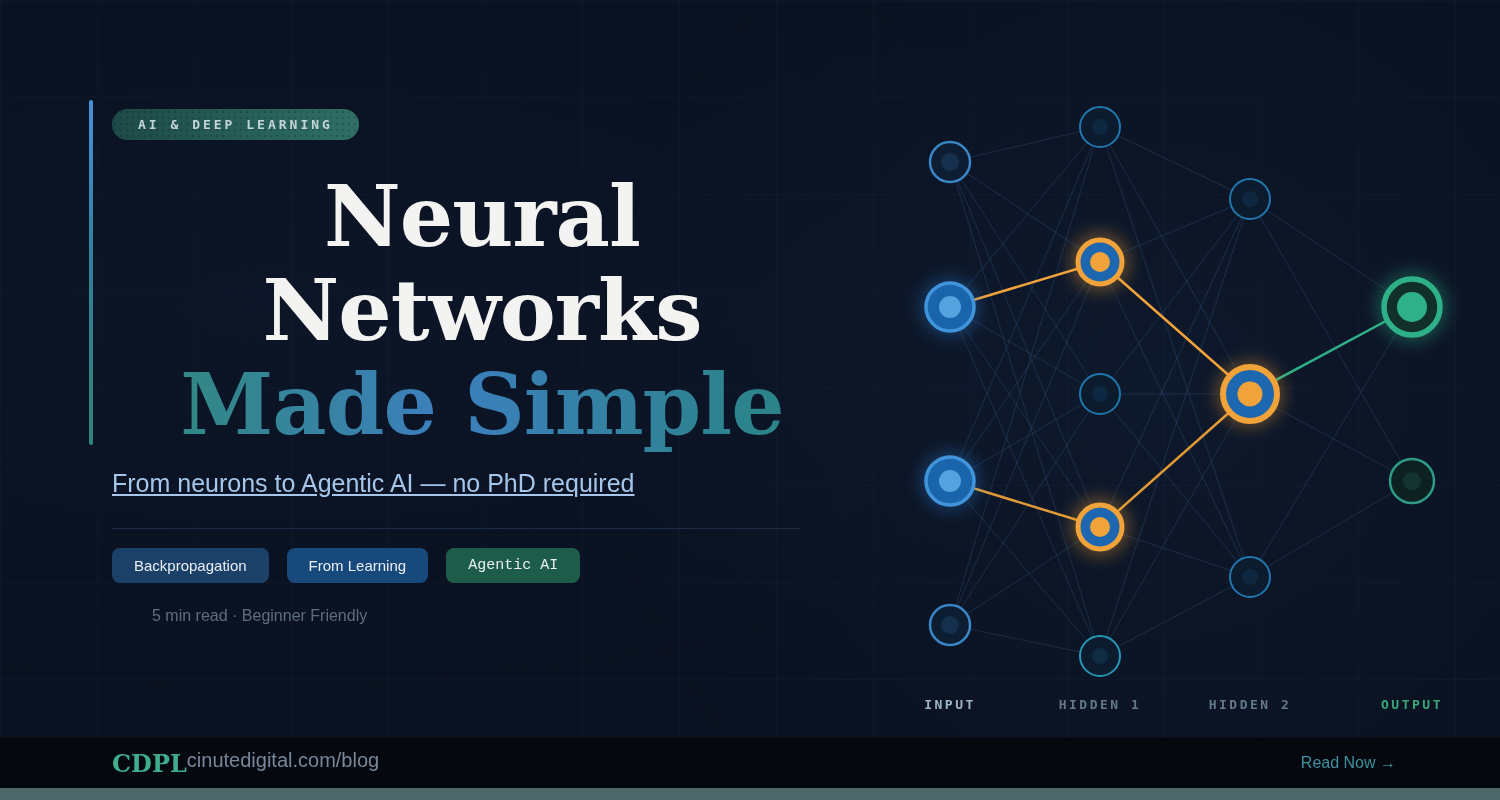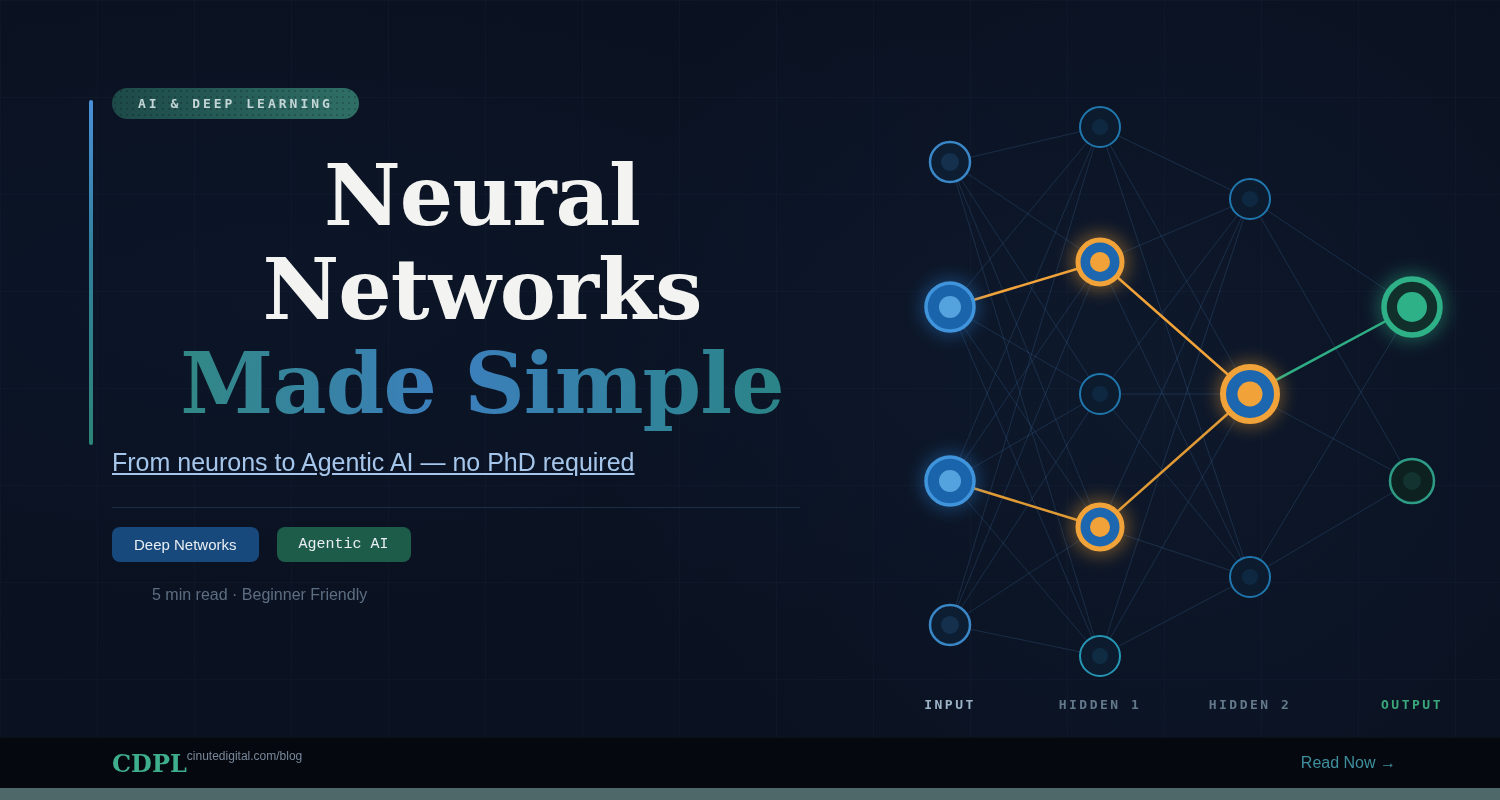--- a/index.html
+++ b/index.html
@@ -14,21 +14,21 @@
       radial-gradient(circle at 1160px 390px, rgba(45,90,140,0.10), transparent 46%),
       radial-gradient(ellipse at 18% 38%, rgba(25,55,95,0.12), transparent 55%),
       linear-gradient(rgba(120,160,210,0.035) 1px, transparent 1px),
       linear-gradient(90deg, rgba(120,160,210,0.035) 1px, transparent 1px);
     background-size:auto,auto,97px 97px,97px 97px;
   }
   .accent-bar{
     position:absolute;left:89px;top:100px;width:4px;height:345px;border-radius:2px;
     background:linear-gradient(180deg,#4a90d9 0%,#31809a 45%,#2d8577 100%);
   }
-  .content{position:absolute;left:112px;top:88px;width:740px;}
+  .content{position:absolute;left:112px;top:109px;width:740px;}
   .badge{
     display:inline-block;padding:8px 26px;border-radius:18px;
     background:linear-gradient(90deg,#1d4a49 0%,#2f6f66 100%);
     background-image:radial-gradient(rgba(0,0,0,0.18) 1px,transparent 1.2px),linear-gradient(90deg,#1d4a49 0%,#2f6f66 100%);
     background-size:6px 6px,auto;
     font-family:"DejaVu Sans Mono",monospace;font-size:13px;font-weight:bold;
     letter-spacing:3px;color:#c3d5d6;
   }
   .title{
     margin:30px 0 7px 0;
@@ -52,39 +52,40 @@
   svg.network{position:absolute;left:0;top:0;pointer-events:none;}
   .glow{filter:blur(8px);}
   .footer{
     position:absolute;left:0;right:0;bottom:12px;height:51px;
     background:#05090f;border-top:1px solid rgba(120,150,180,0.06);
     display:flex;align-items:center;justify-content:space-between;
     padding:0 104px 0 112px;box-sizing:border-box;
   }
   .brand-wrap{display:flex;align-items:flex-start;cursor:pointer;}
   .brand{font-family:"DejaVu Serif",serif;font-weight:bold;font-size:24px;color:#3fae8c;}
-  .site{font-size:12px;color:#78879a;}
+  .site{font-size:20px;color:#78879a;}
   .cta{font-size:16px;color:#3f8f9e;cursor:pointer;}
   .bottom-bar{position:absolute;left:0;right:0;bottom:0;height:12px;background:#4e6769;}
 </style>
 </head>
 <body>
 
 <div class="accent-bar"></div>
 
 <div class="content">
   <div class="badge">AI &amp; DEEP LEARNING</div>
   <h1 class="title">
     <span class="line1">Neural Networks</span>
     <span class="line2">Made Simple</span>
   </h1>
   <div class="subtitle">From neurons to Agentic AI — no PhD required</div>
   <div class="divider"></div>
   <div class="tags" id="tags">
-      <div class="tag" style="background: radial-gradient(rgba(0, 0, 0, 0.22) 1px, transparent 1.2px) rgb(23, 73, 124);">Deep Networks</div>
+      <div class="tag" style="background: radial-gradient(rgba(0, 0, 0, 0.22) 1px, transparent 1.2px) rgb(27, 65, 104);">Backpropagation</div>
+      <div class="tag" style="background: radial-gradient(rgba(0, 0, 0, 0.22) 1px, transparent 1.2px) rgb(23, 73, 124);">From Learning</div>
       <div class="tag" style="background: radial-gradient(rgba(0, 0, 0, 0.22) 1px, transparent 1.2px) rgb(29, 92, 73); font-family: Liberation Mono, monospace;">Agentic AI</div>
     </div>
   <div class="meta">5 min read · Beginner Friendly</div>
 </div>
 
 <svg class="network" id="network-svg" width="1500" height="800" viewBox="0 0 1500 800">
     <line x1="950" y1="162" x2="1100" y2="127" stroke="rgba(77,130,190,0.22)" stroke-width="1"></line>
     <line x1="950" y1="162" x2="1100" y2="262" stroke="rgba(77,130,190,0.22)" stroke-width="1"></line>
     <line x1="950" y1="162" x2="1100" y2="394" stroke="rgba(77,130,190,0.22)" stroke-width="1"></line>
     <line x1="950" y1="162" x2="1100" y2="527" stroke="rgba(77,130,190,0.22)" stroke-width="1"></line>

